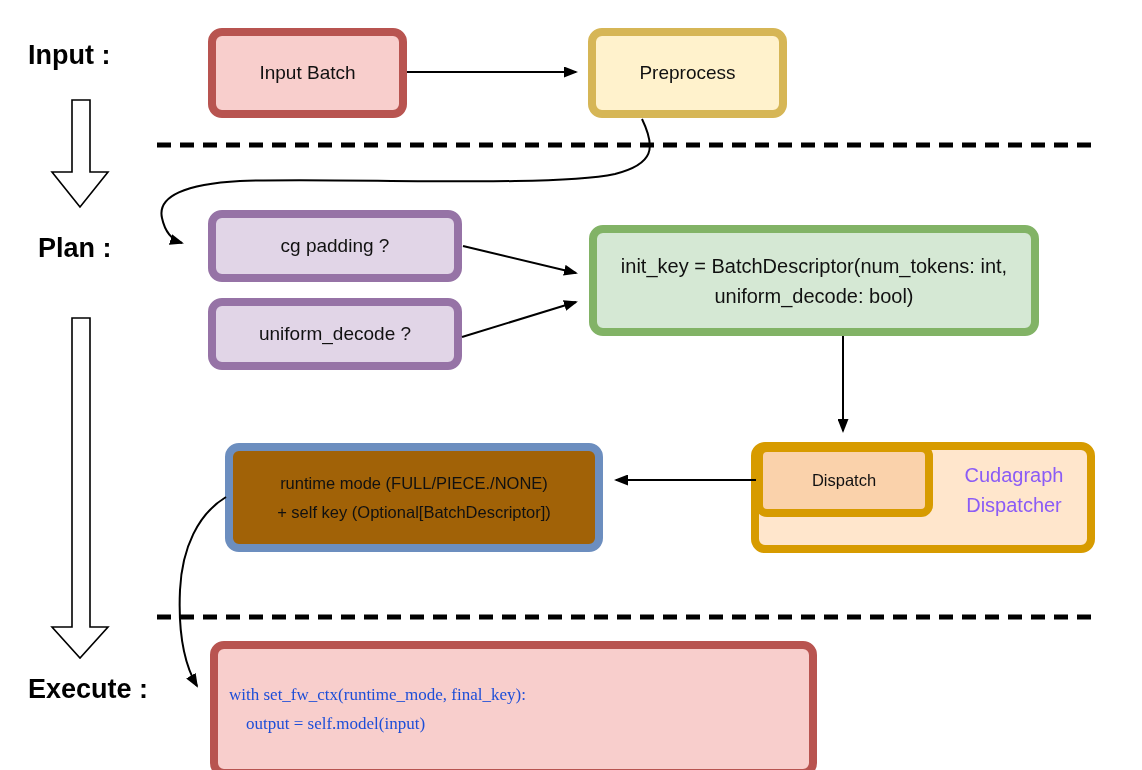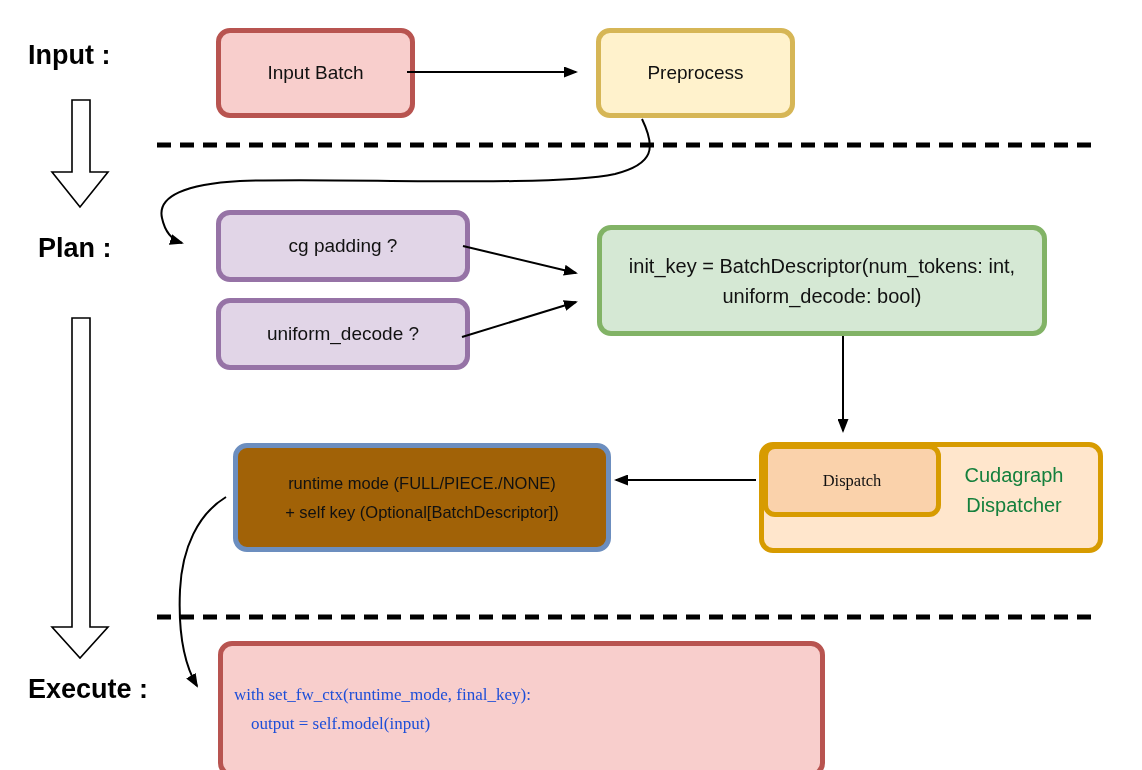--- a/index.html
+++ b/index.html
@@ -16,46 +16,45 @@
     font-size:27px;
     color:#000000;
     white-space:nowrap;
   }
   .node{
     position:absolute;
     display:flex;
     flex-direction:column;
     align-items:center;
     justify-content:center;
-    border:5px solid #7f1d1d;
+    border:8px solid #7f1d1d;
     border-radius:14px;
     box-sizing:border-box;
     text-align:center;
     color:#111111;
-    margin-left:8px;
   }
   .node .ln{display:block;}
   .red{background:#f8cecc;border-color:#b85450;}
   .yellow{background:#fff2cc;border-color:#d6b656;}
   .purple{background:#e1d5e7;border-color:#9673a6;}
   .green{background:#d5e8d4;border-color:#82b366;}
   .blue{background:#a16207;border-color:#6c8ebf;}
   .orange-outer{background:#ffe6cc;border-color:#d79b00;}
   .orange-inner{background:#fad2ab;border-color:#d79b00;border-radius:12px;}
 
   #node-input-batch{left:208px;top:28px;width:199px;height:90px;font-size:19px;}
   #node-preprocess{left:588px;top:28px;width:199px;height:90px;font-size:19px;}
   #node-cg-padding{left:208px;top:210px;width:254px;height:72px;font-size:19px;}
   #node-uniform-decode{left:208px;top:298px;width:254px;height:72px;font-size:19px;}
   #node-init-key{left:589px;top:225px;width:450px;height:111px;font-size:20px;line-height:30px;}
   #node-cudagraph{left:751px;top:442px;width:344px;height:111px;}
-  #node-dispatch{left:755px;top:444px;width:178px;height:73px;font-size:16.5px;font-family:Liberation Serif, serif;}
+  #node-dispatch{left:755px;top:444px;width:178px;height:73px;font-size:16.5px;}
   #cudagraph-label{
     position:absolute;left:933px;top:460px;width:162px;
-    font-size:20px;line-height:30px;text-align:center;color:#15803d;
+    font-size:20px;line-height:30px;text-align:center;color:#8b5cf6;
   }
   #node-runtime-mode{left:225px;top:443px;width:378px;height:109px;font-size:16.5px;line-height:29px;}
   #node-execute-code{
     left:210px;top:641px;width:607px;height:136px;
     align-items:flex-start;justify-content:center;
     font-family:Liberation Serif, serif;
     font-size:17px;line-height:29px;color:#1d4ed8;
     padding-left:11px;text-align:left;
   }
   .code-line{white-space:pre;}

